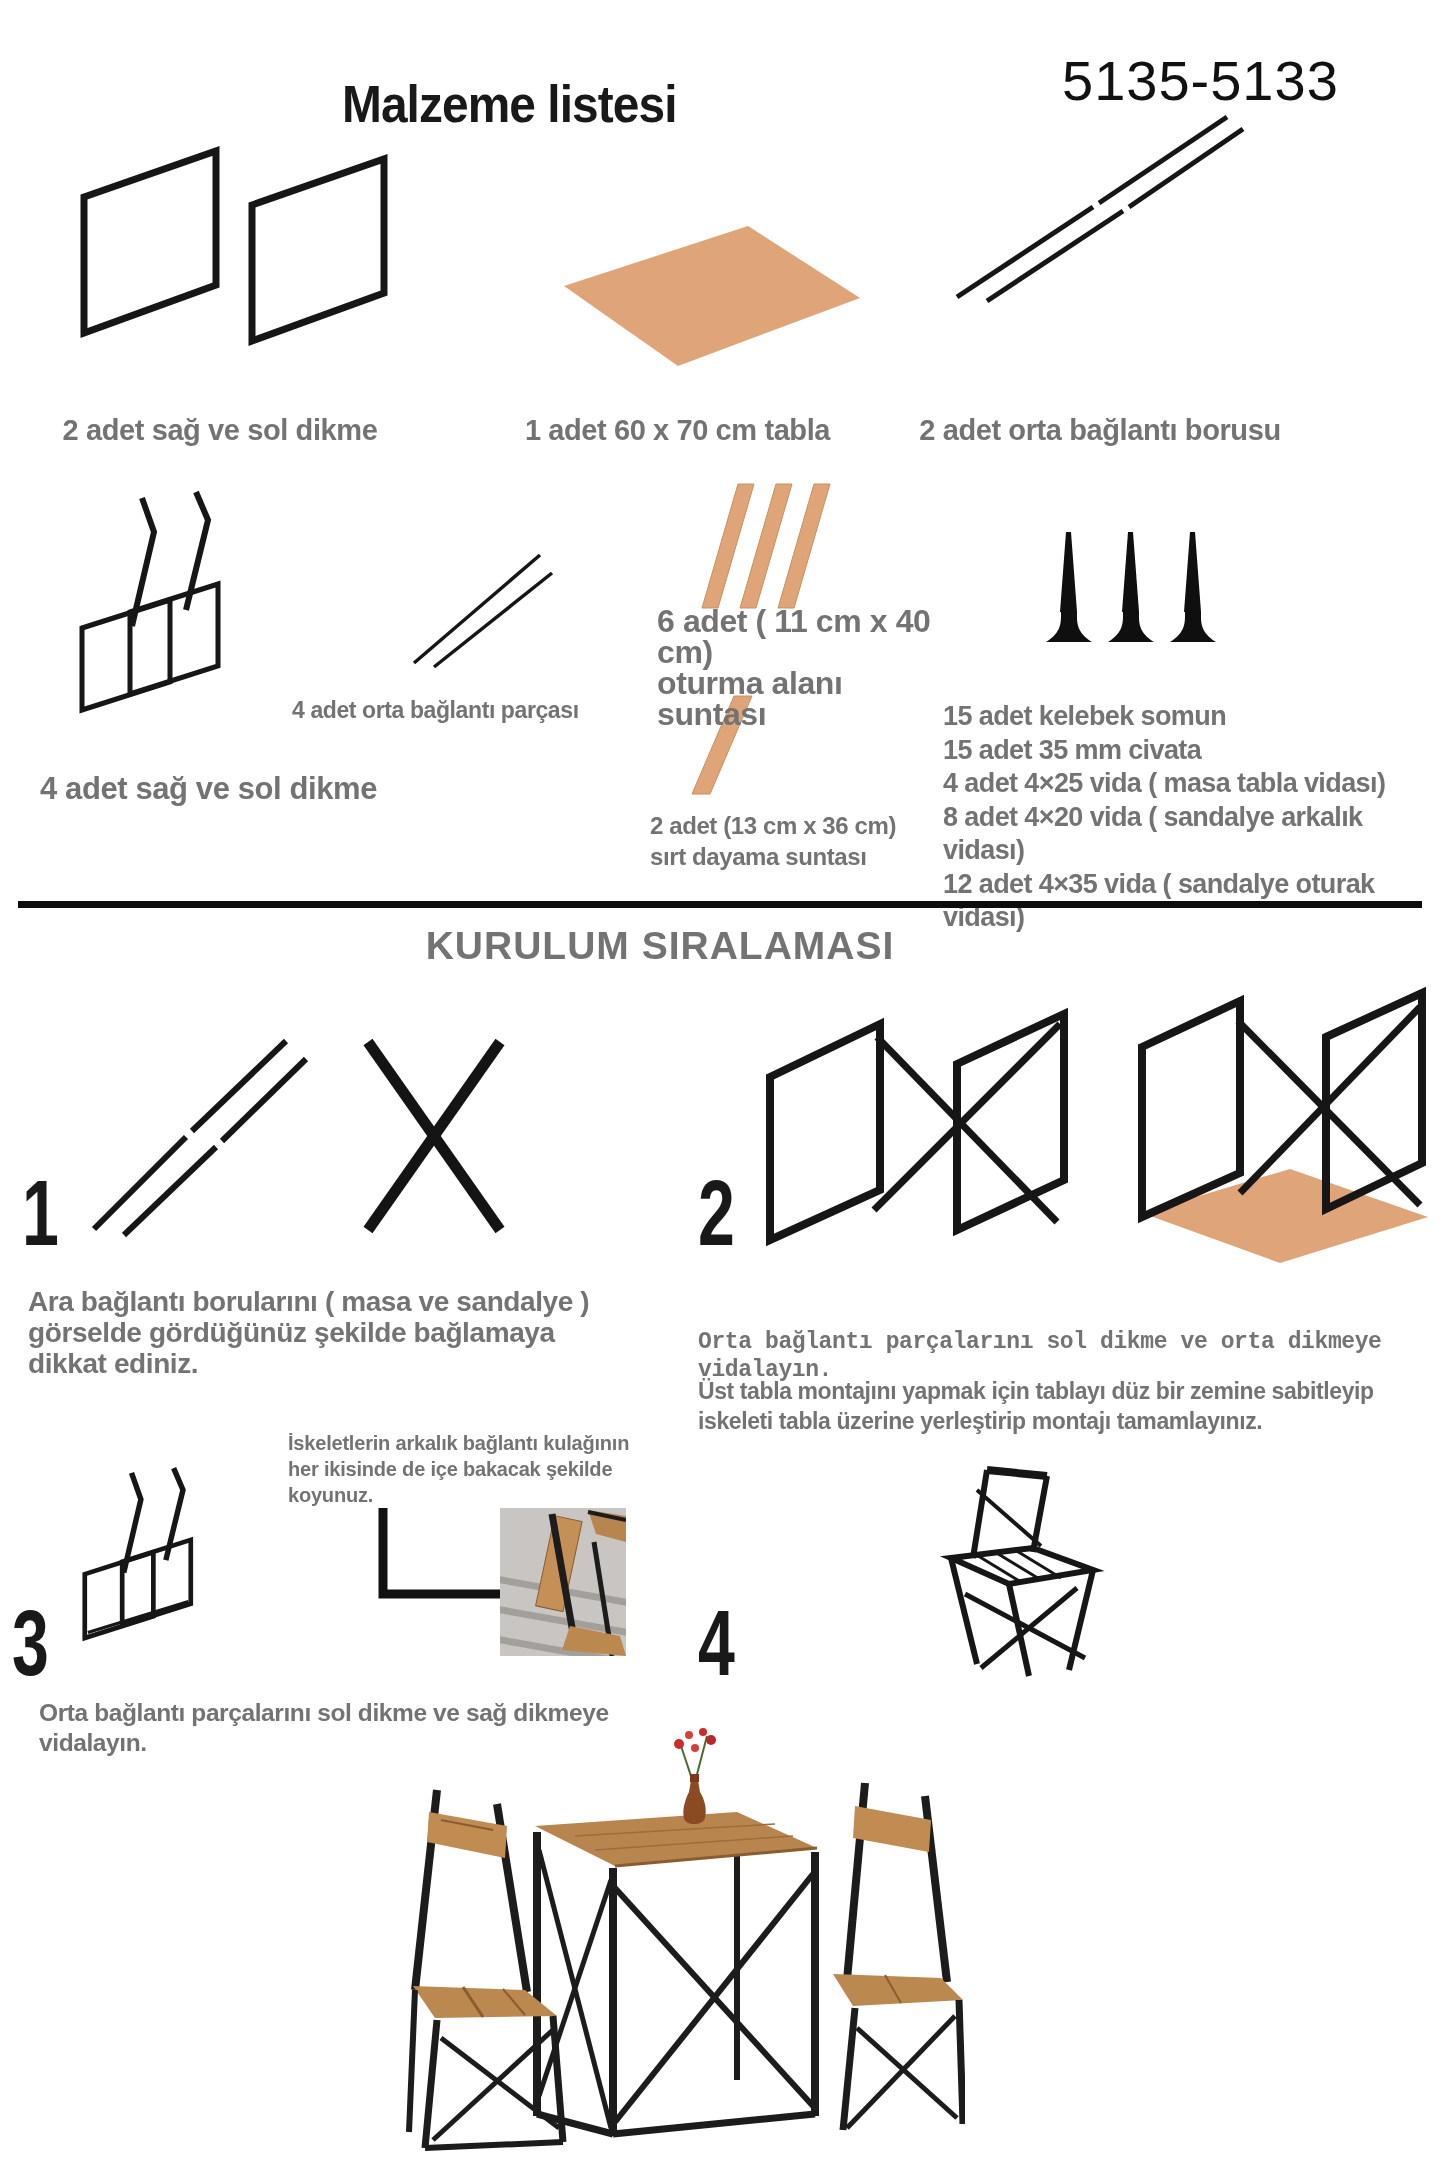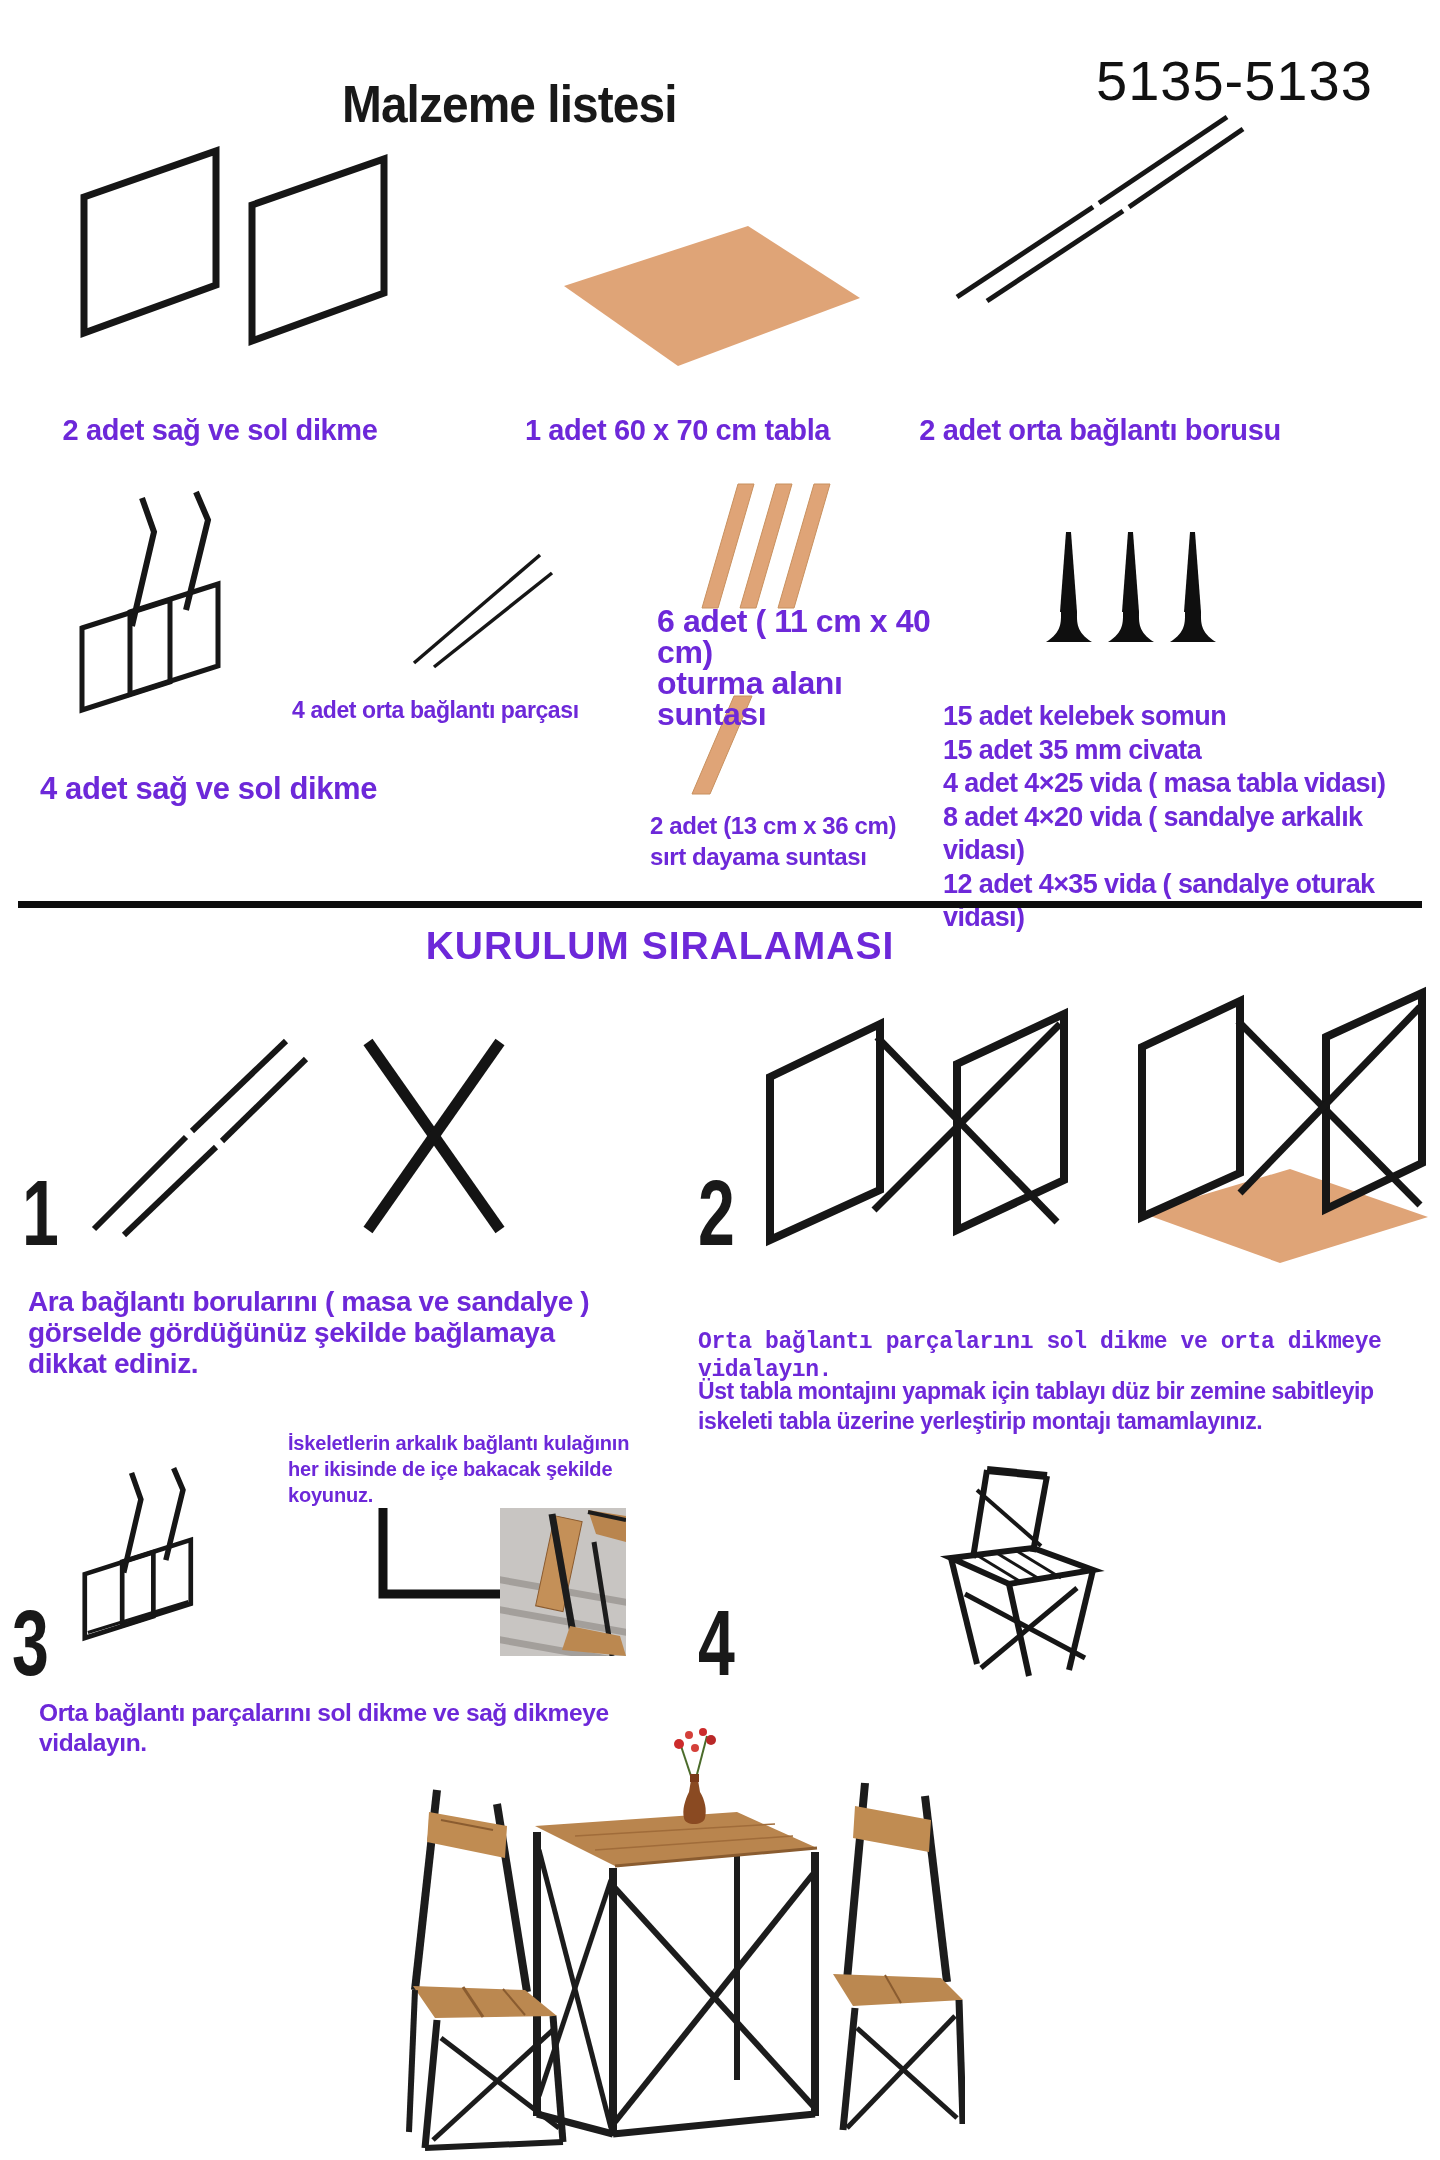--- a/index.html
+++ b/index.html
@@ -1,24 +1,24 @@
 <!DOCTYPE html>
 <html><head>
 <meta charset="utf-8">
 <style>
   html,body{margin:0;padding:0;background:#ffffff;}
   #page{
     position:relative;width:1440px;height:2160px;background:#ffffff;overflow:hidden;
     font-family:"Liberation Sans",sans-serif;color:#191919;
   }
   .abs{position:absolute;}
-  .lbl{position:absolute;font-weight:700;color:#6d28d9;letter-spacing:-0.4px;line-height:1.22;}
+  .lbl{position:absolute;font-weight:700;color:#737373;letter-spacing:-0.4px;line-height:1.22;}
   .ctr{text-align:center;}
   .title{font-size:52px;font-weight:700;letter-spacing:-1px;transform:scaleX(.92);transform-origin:0 0;}
-  .model{font-size:56px;font-weight:400;letter-spacing:1px;color:#111;margin-left:34px;}
+  .model{font-size:56px;font-weight:400;letter-spacing:1px;color:#111;}
   .heading{font-size:39px;font-weight:700;letter-spacing:1px;}
   .stepnum{font-size:92px;font-weight:700;line-height:.9;display:inline-block;transform:scaleX(.72);transform-origin:0 100%;}
   .divider{position:absolute;background:#0d0d0d;}
   svg{display:block;}
 </style>
 </head>
 <body>
 
 <div id="page">
 

